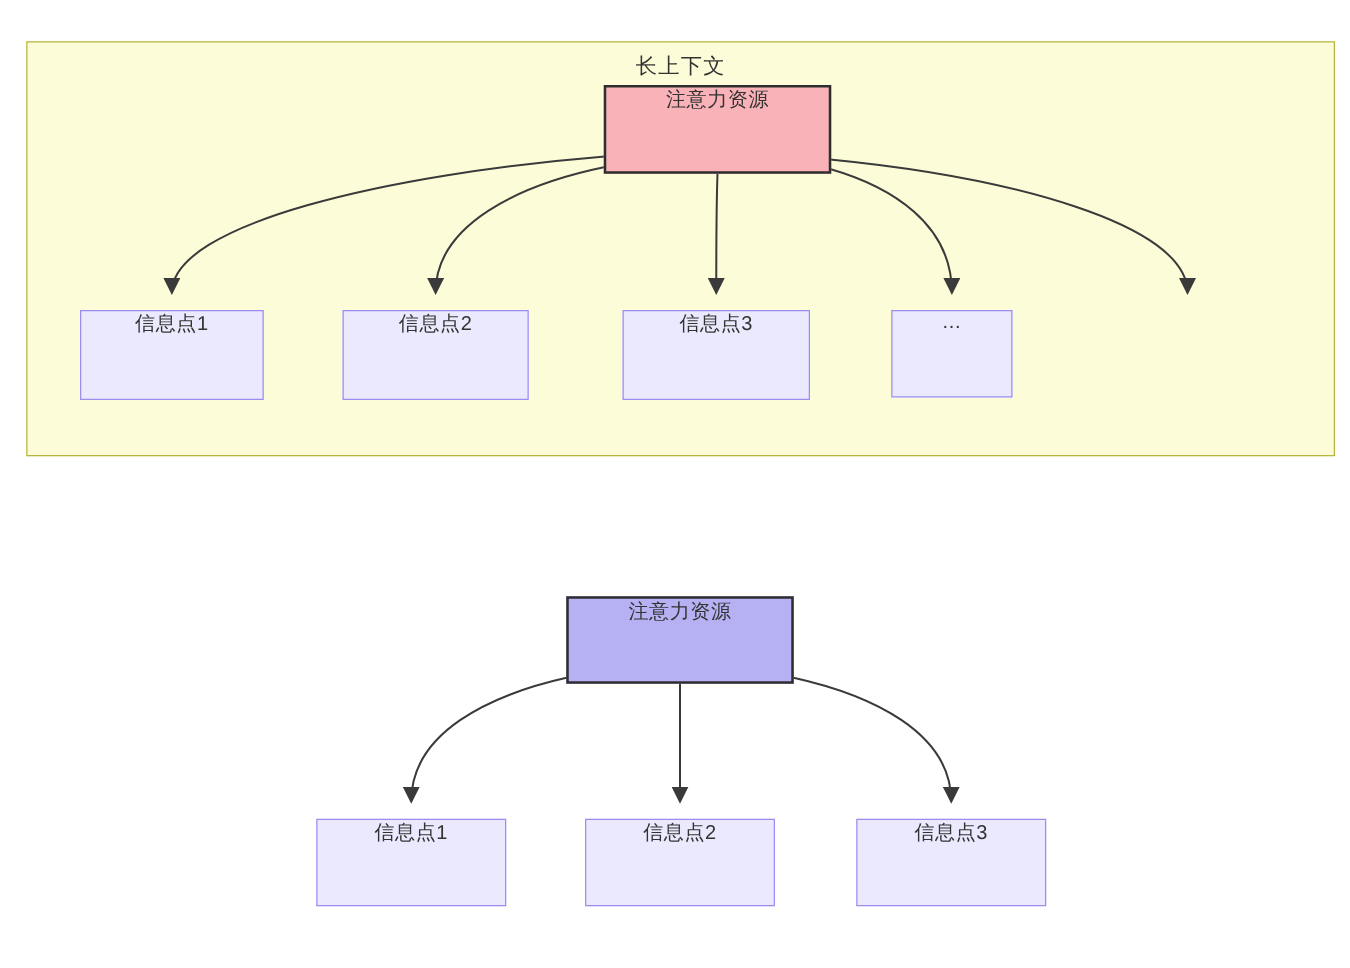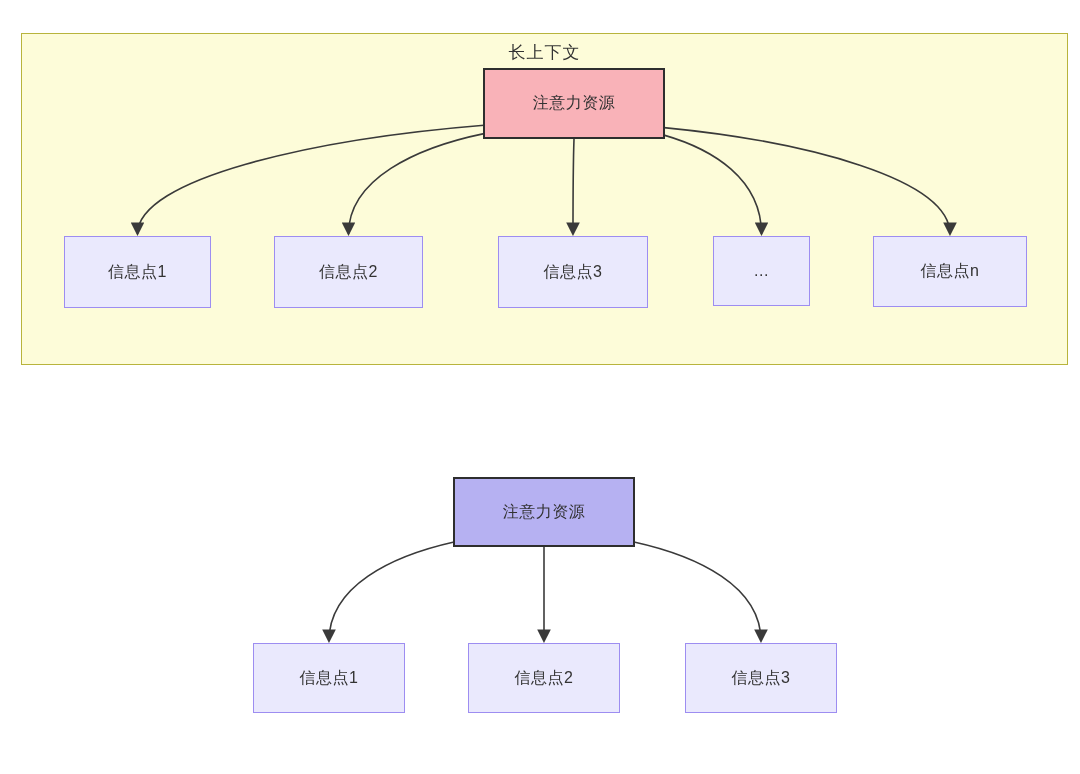--- a/index.html
+++ b/index.html
@@ -34,34 +34,35 @@
     position:absolute;
     top:7px;left:0;right:0;
     text-align:center;
     font-size:17px;
     letter-spacing:1px;
     color:var(--text);
   }
   .node{
     position:absolute;
     box-sizing:border-box;
-    display:flex;align-items:center;justify-content:center;
+    display:flex;justify-content:center;
     font-size:16px;
     letter-spacing:0.5px;
     color:var(--text);
     text-align:center;
   }
   .attention{
     border:2.5px solid var(--attention-border);
   }
   .attention.long{background:var(--attention-long-fill);}
   .attention.short{background:var(--attention-short-fill);}
   .info{
     background:var(--info-fill);
     border:1.6px solid var(--info-border);
+    margin-top:12px;
   }
   #edges-svg{
     position:absolute;top:0;left:0;
     pointer-events:none;
   }
   .edge{
     fill:none;
     stroke:var(--arrow);
     stroke-width:1.6px;
   }
@@ -102,23 +103,20 @@
   </div>
   <div class="node info" style="left:274px;top:236px;width:149px;height:72px">
     <span>信息点2</span>
   </div>
   <div class="node info" style="left:498px;top:236px;width:150px;height:72px">
     <span>信息点3</span>
   </div>
   <div class="node info" style="left:713px;top:236px;width:97px;height:70px">
     <span>...</span>
   </div>
-  <div class="node info" style="left:873px;top:236px;width:154px;height:71px">
-    <span>信息点n</span>
-  </div>
 
   <div class="node attention short" style="left:453px;top:477px;width:182px;height:70px">
     <span>注意力资源</span>
   </div>
 
   <div class="node info" style="left:253px;top:643px;width:152px;height:70px">
     <span>信息点1</span>
   </div>
   <div class="node info" style="left:468px;top:643px;width:152px;height:70px">
     <span>信息点2</span>

